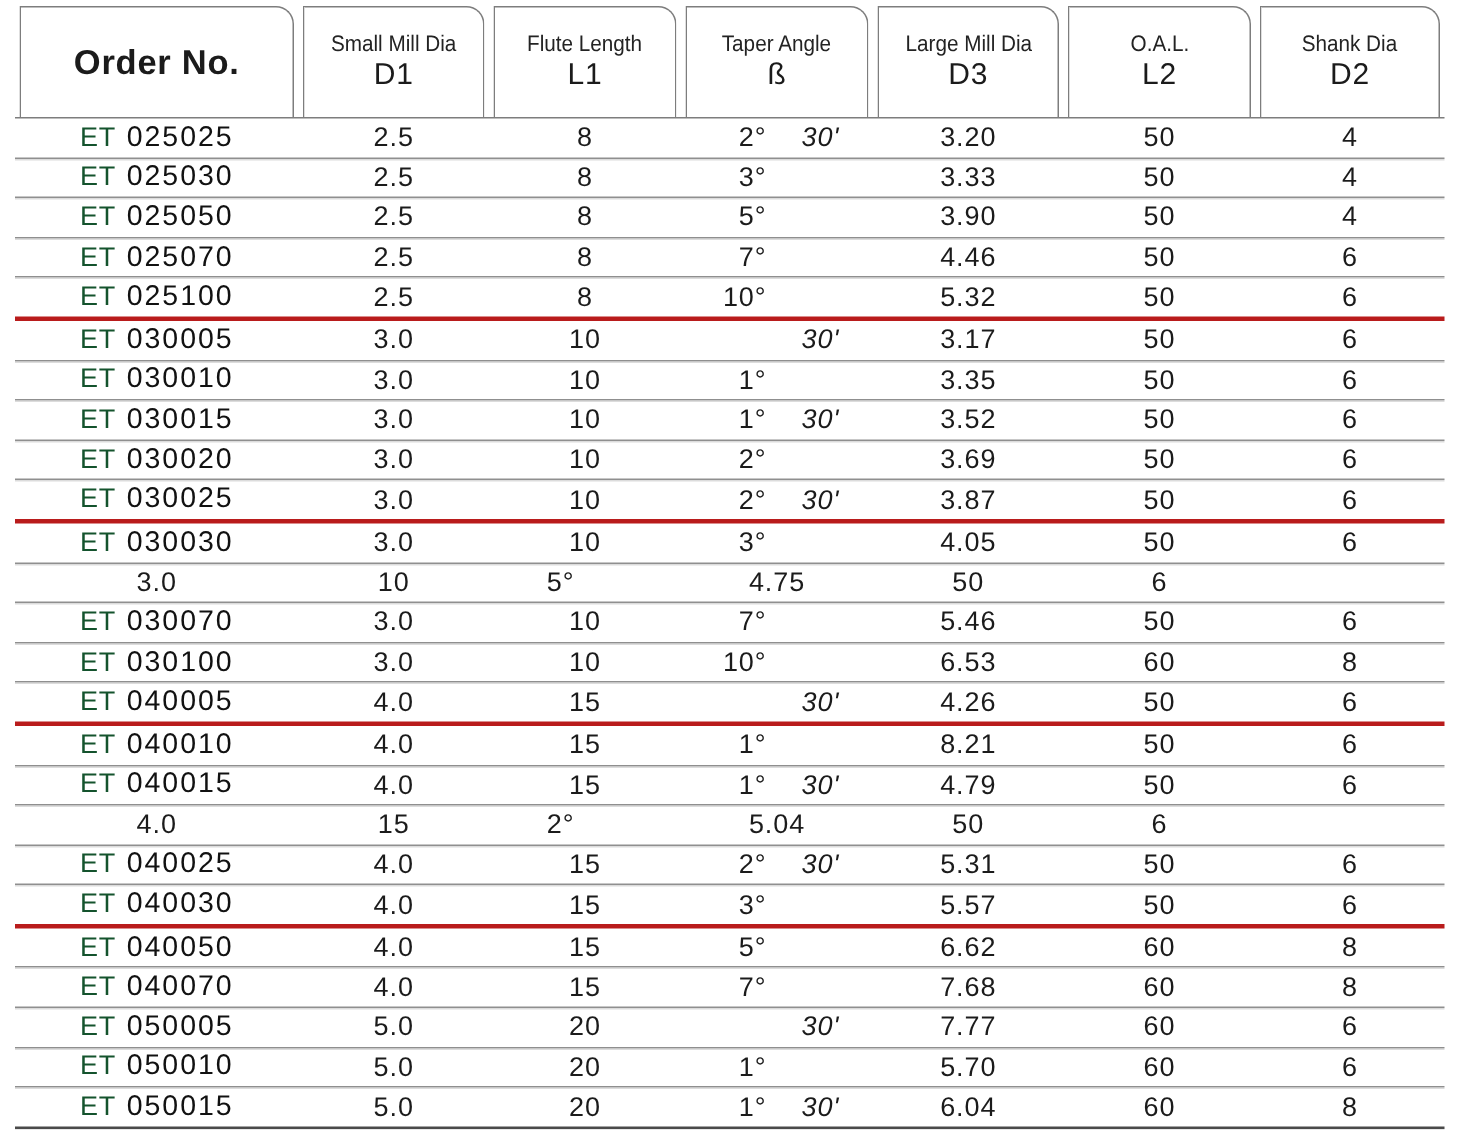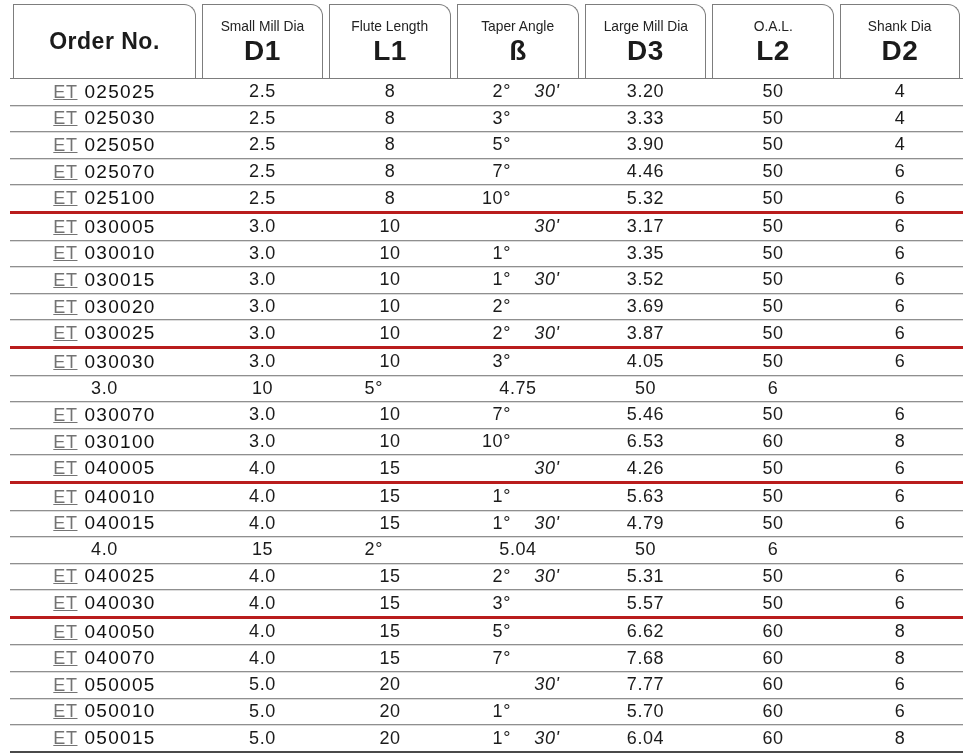--- a/index.html
+++ b/index.html
@@ -47,22 +47,22 @@
     font-weight: bold;
     letter-spacing: 0.5px;
   }
   .tab-label {
     font-size: 15px;
     color: #232323;
     white-space: nowrap;
     transform: scaleX(0.92);
   }
   .tab-symbol {
-    font-size: 28px;
-    font-weight: bold;
+    font-size: 20px;
+    font-weight: normal;
     letter-spacing: 0.5px;
   }
   
   .rows {
     border-bottom: 2px solid #4a4a4a;
   }
   .row {
     height: 25.6px;
     align-items: center;
   }
@@ -74,24 +74,23 @@
     border-top: 3px solid #b91c1c;
     box-shadow: none;
   }
   .cell {
     text-align: center;
     font-size: 18px;
     letter-spacing: 0.6px;
     white-space: nowrap;
   }
   .order-cell .prefix {
-    color: #737373;
+    color: #14532d;
     font-weight: normal;
     margin-right: 7px;
-    text-decoration: underline;
   }
   .order-cell .code {
     font-weight: normal;
     font-size: 19px;
     letter-spacing: 1.3px;
     color: #111111;
   }
   .angle-cell {
     display: flex;
     justify-content: center;
@@ -370,21 +369,21 @@
   <div class="row grid7 group-start">
     <div class="cell order-cell">
       <span class="prefix">ET</span><span class="code">040010</span>
     </div>
     <div class="cell">4.0</div>
     <div class="cell">15</div>
     <div class="cell angle-cell">
       <span class="deg">1°</span>
       <span class="min"></span>
     </div>
-    <div class="cell">5.63</div>
+    <div class="cell">8.21</div>
     <div class="cell">50</div>
     <div class="cell">6</div>
   </div>
 
   <div class="row grid7">
     <div class="cell order-cell">
       <span class="prefix">ET</span><span class="code">040015</span>
     </div>
     <div class="cell">4.0</div>
     <div class="cell">15</div>

